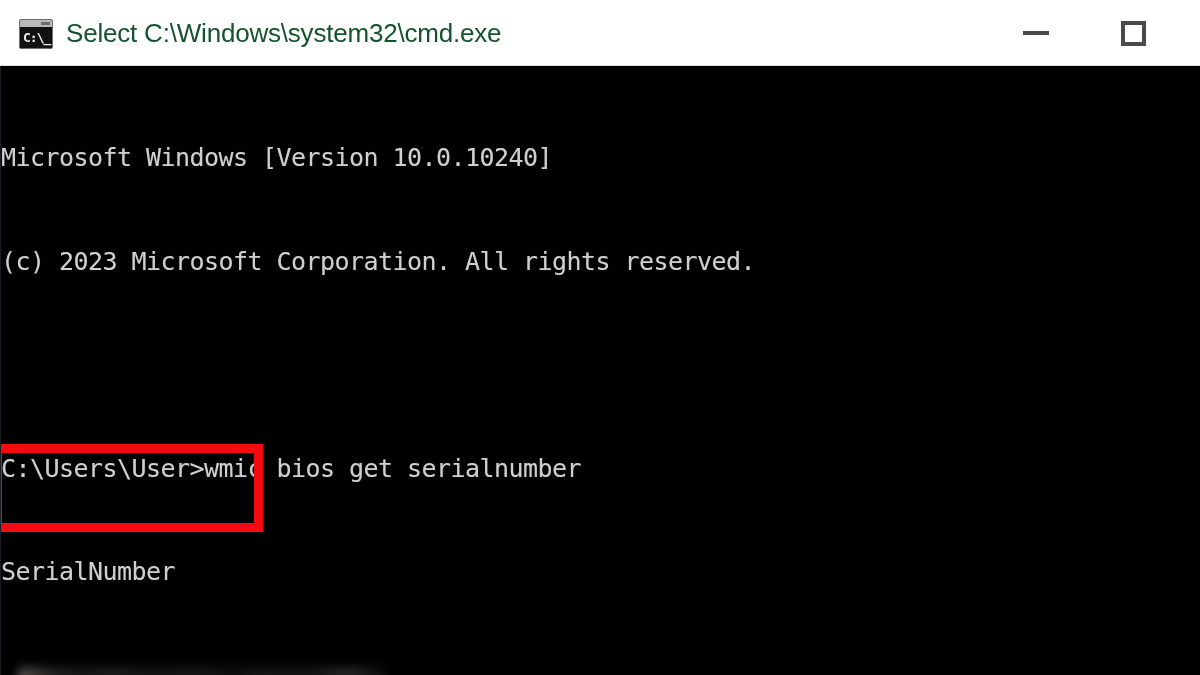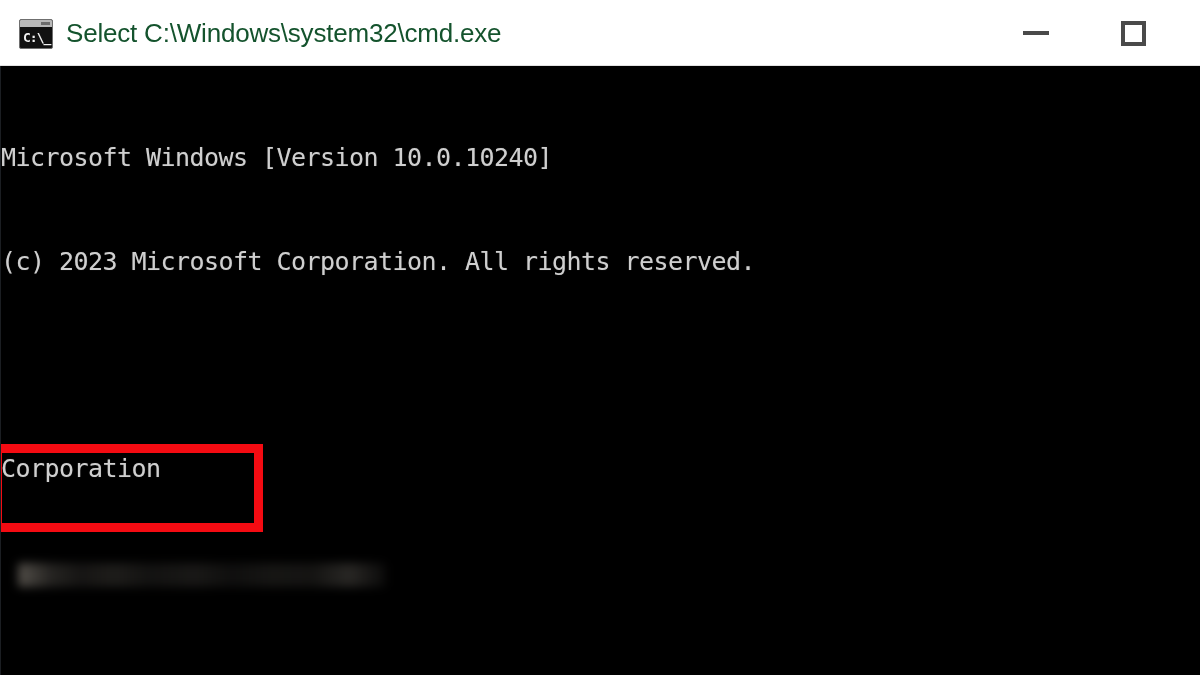--- a/index.html
+++ b/index.html
@@ -193,21 +193,22 @@
       <span class="glyph-max"></span>
     </div>
   </div>
 
   <div class="console">
 
     <div class="console-text">
       <div class="line">Microsoft Windows [Version 10.0.10240]</div>
       <div class="line">(c) 2023 Microsoft Corporation. All rights reserved.</div>
       <div class="line"></div>
-      <div class="line">Corporation</div>
+      <div class="line">C:\Users\User&gt;wmic bios get serialnumber</div>
+      <div class="line">SerialNumber</div>
       <div class="line">
         
         <span class="redacted"></span>
       </div>
       
       
       
       
       
       

